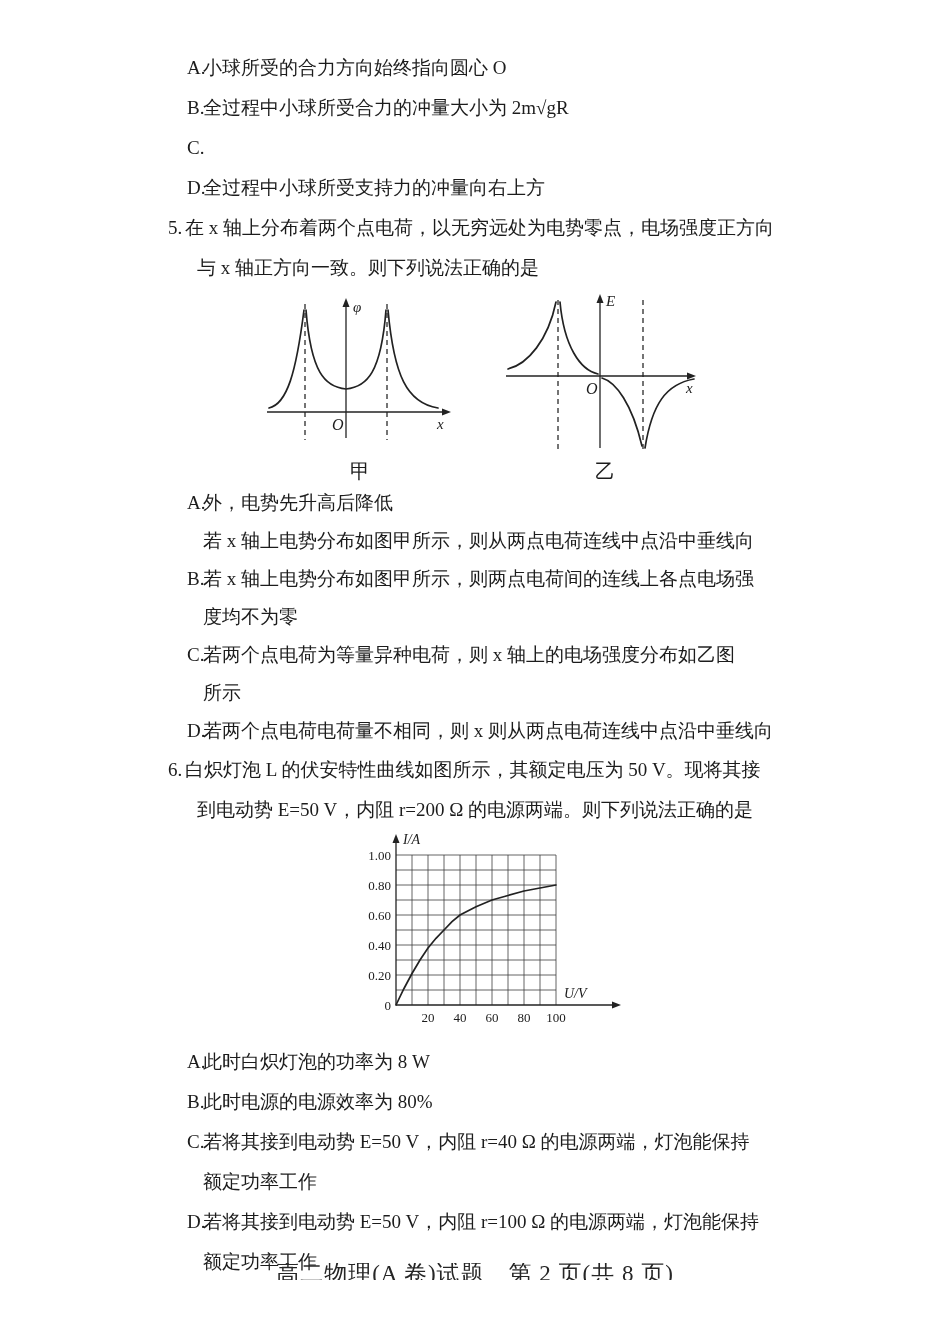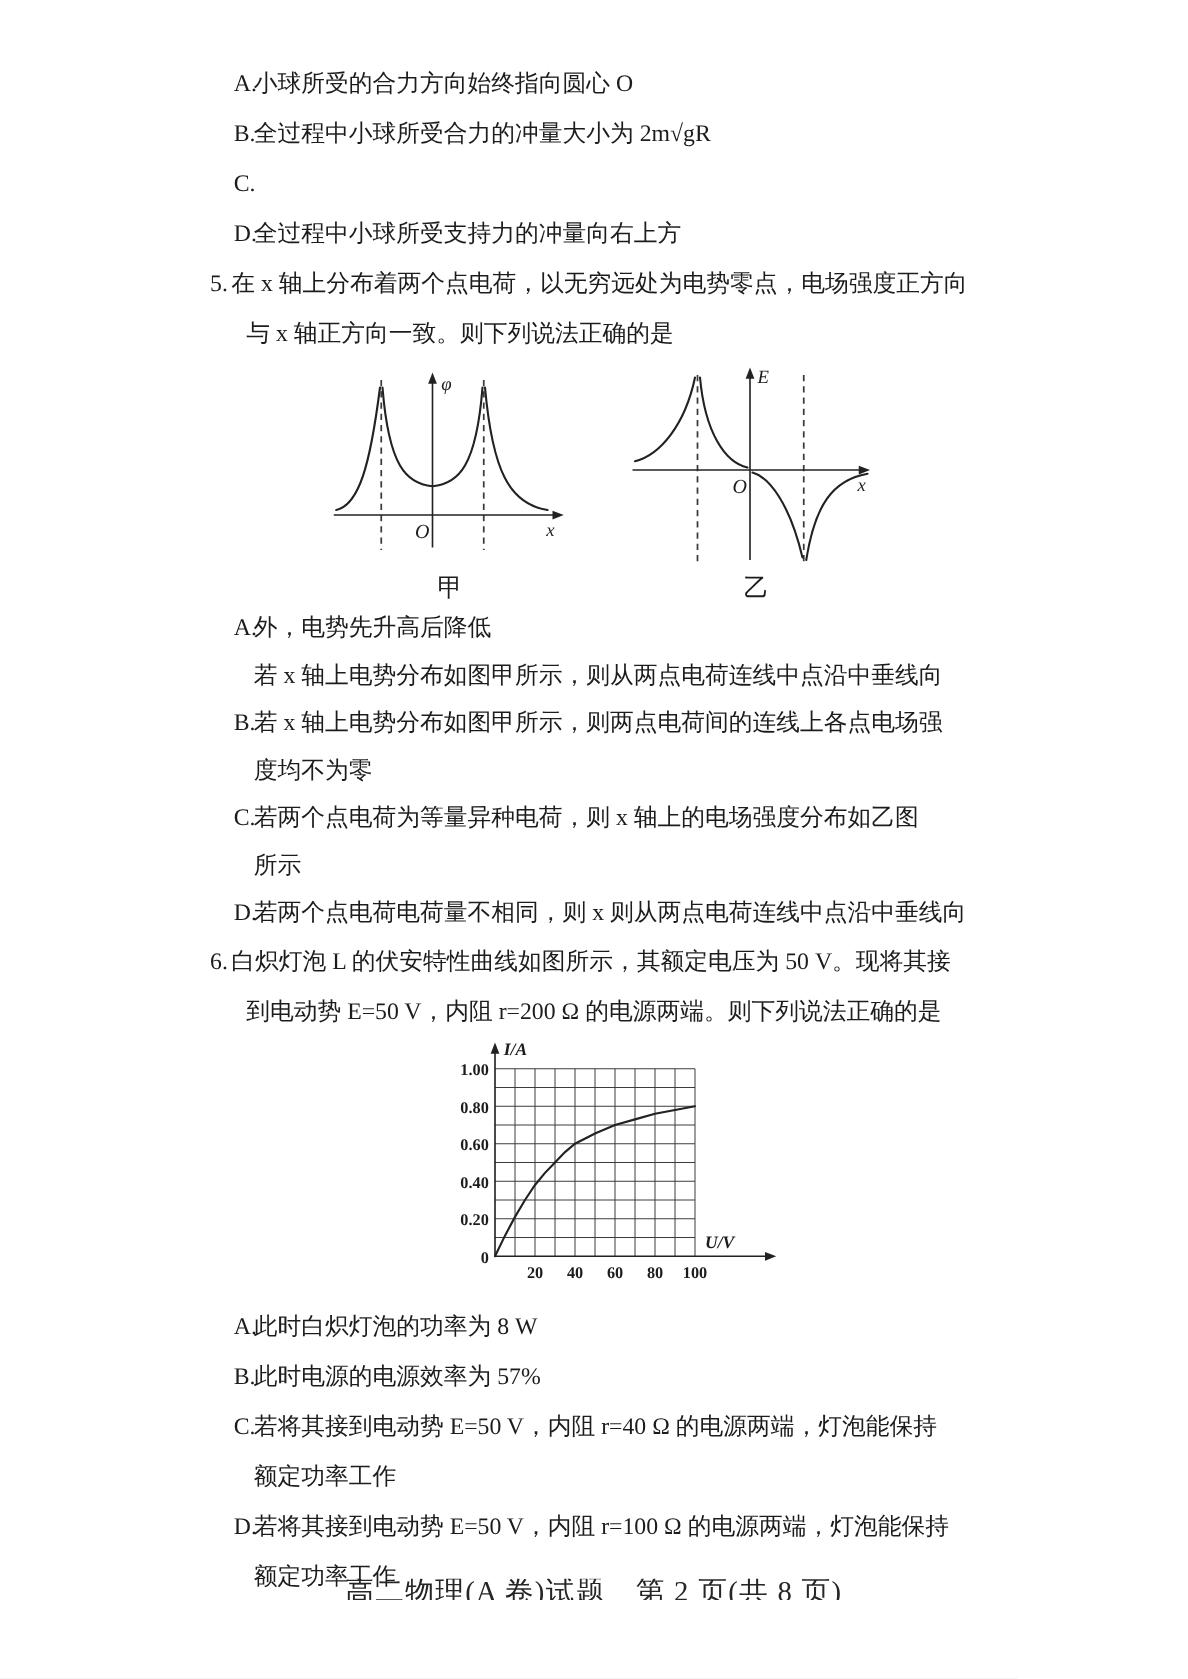--- a/index.html
+++ b/index.html
@@ -14,21 +14,21 @@
   .stem .q-num{display:inline-block; width:17px;}
   .stem .cont{padding-left:29px;}
   .option{position:relative; padding-left:35px;}
   .option .opt-label{position:absolute; left:19px; top:0; line-height:inherit;}
   .option .opt-label.l2{line-height:40px;}
   .q5opts .tline{height:38px; line-height:38px;}
   .q5opts .option .opt-label{line-height:38px;}
   .figrow{display:flex; margin-left:87px; gap:35px; height:196px; align-items:flex-start;}
   .figbox{width:210px;}
   .figcap{text-align:center; font-size:20px; height:26px; line-height:26px;}
-  .chartwrap{margin-left:183px; height:212px;font-weight:bold;}
+  .chartwrap{margin-left:183px; height:212px;}
   svg{display:block;}
   svg text{font-family:"Liberation Serif","DejaVu Serif",serif; fill:#1c1c1c;}
   svg text.it{font-style:italic;}
   .ax{stroke:#222; stroke-width:1.3; fill:none;}
   .curve{stroke:#222; stroke-width:1.7; fill:none; stroke-linecap:round;}
   .dash{stroke:#3a3a3a; stroke-width:1.4; fill:none; stroke-dasharray:5 4;}
   .grid{stroke:#3c3c3c; stroke-width:0.8; fill:none;}
   .arrow{fill:#222; stroke:none;}
   .page-footer{
     position:absolute; top:1263px; left:0; width:100%; height:17px;
@@ -170,21 +170,21 @@
         </svg>
       </div>
 
       <div class="q6opts">
         <div class="option tline">
           <span class="opt-label">A.</span>
           <span>此时白炽灯泡的功率为 8 W</span>
         </div>
         <div class="option tline">
           <span class="opt-label">B.</span>
-          <span>此时电源的电源效率为 57%</span>
+          <span>此时电源的电源效率为 80%</span>
         </div>
         <div class="option">
           <span class="opt-label l2">C.</span>
           <div class="tline">若将其接到电动势 E=50 V，内阻 r=40 Ω 的电源两端，灯泡能保持</div>
           <div class="tline">额定功率工作</div>
         </div>
         <div class="option">
           <span class="opt-label l2">D.</span>
           <div class="tline">若将其接到电动势 E=50 V，内阻 r=100 Ω 的电源两端，灯泡能保持</div>
           <div class="tline">额定功率工作</div>

